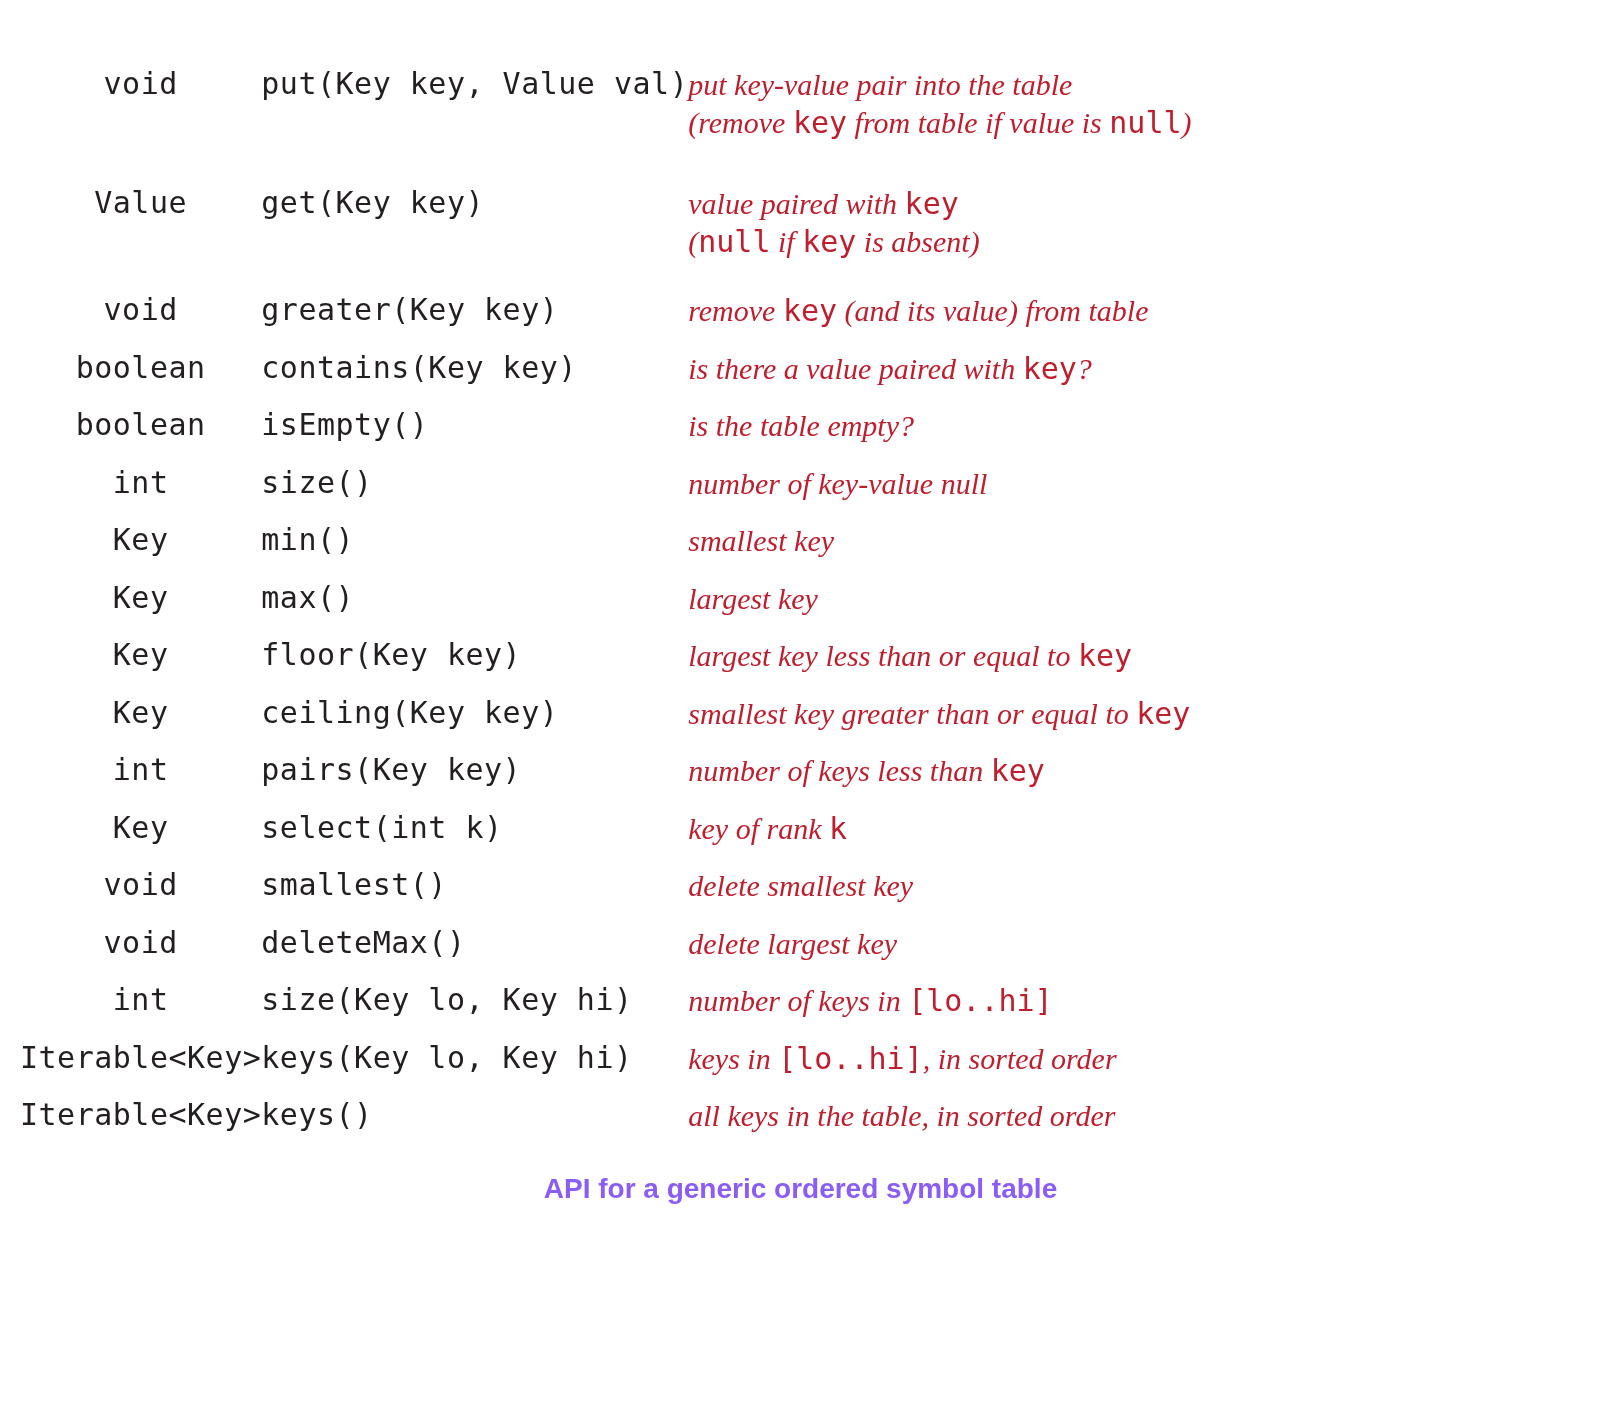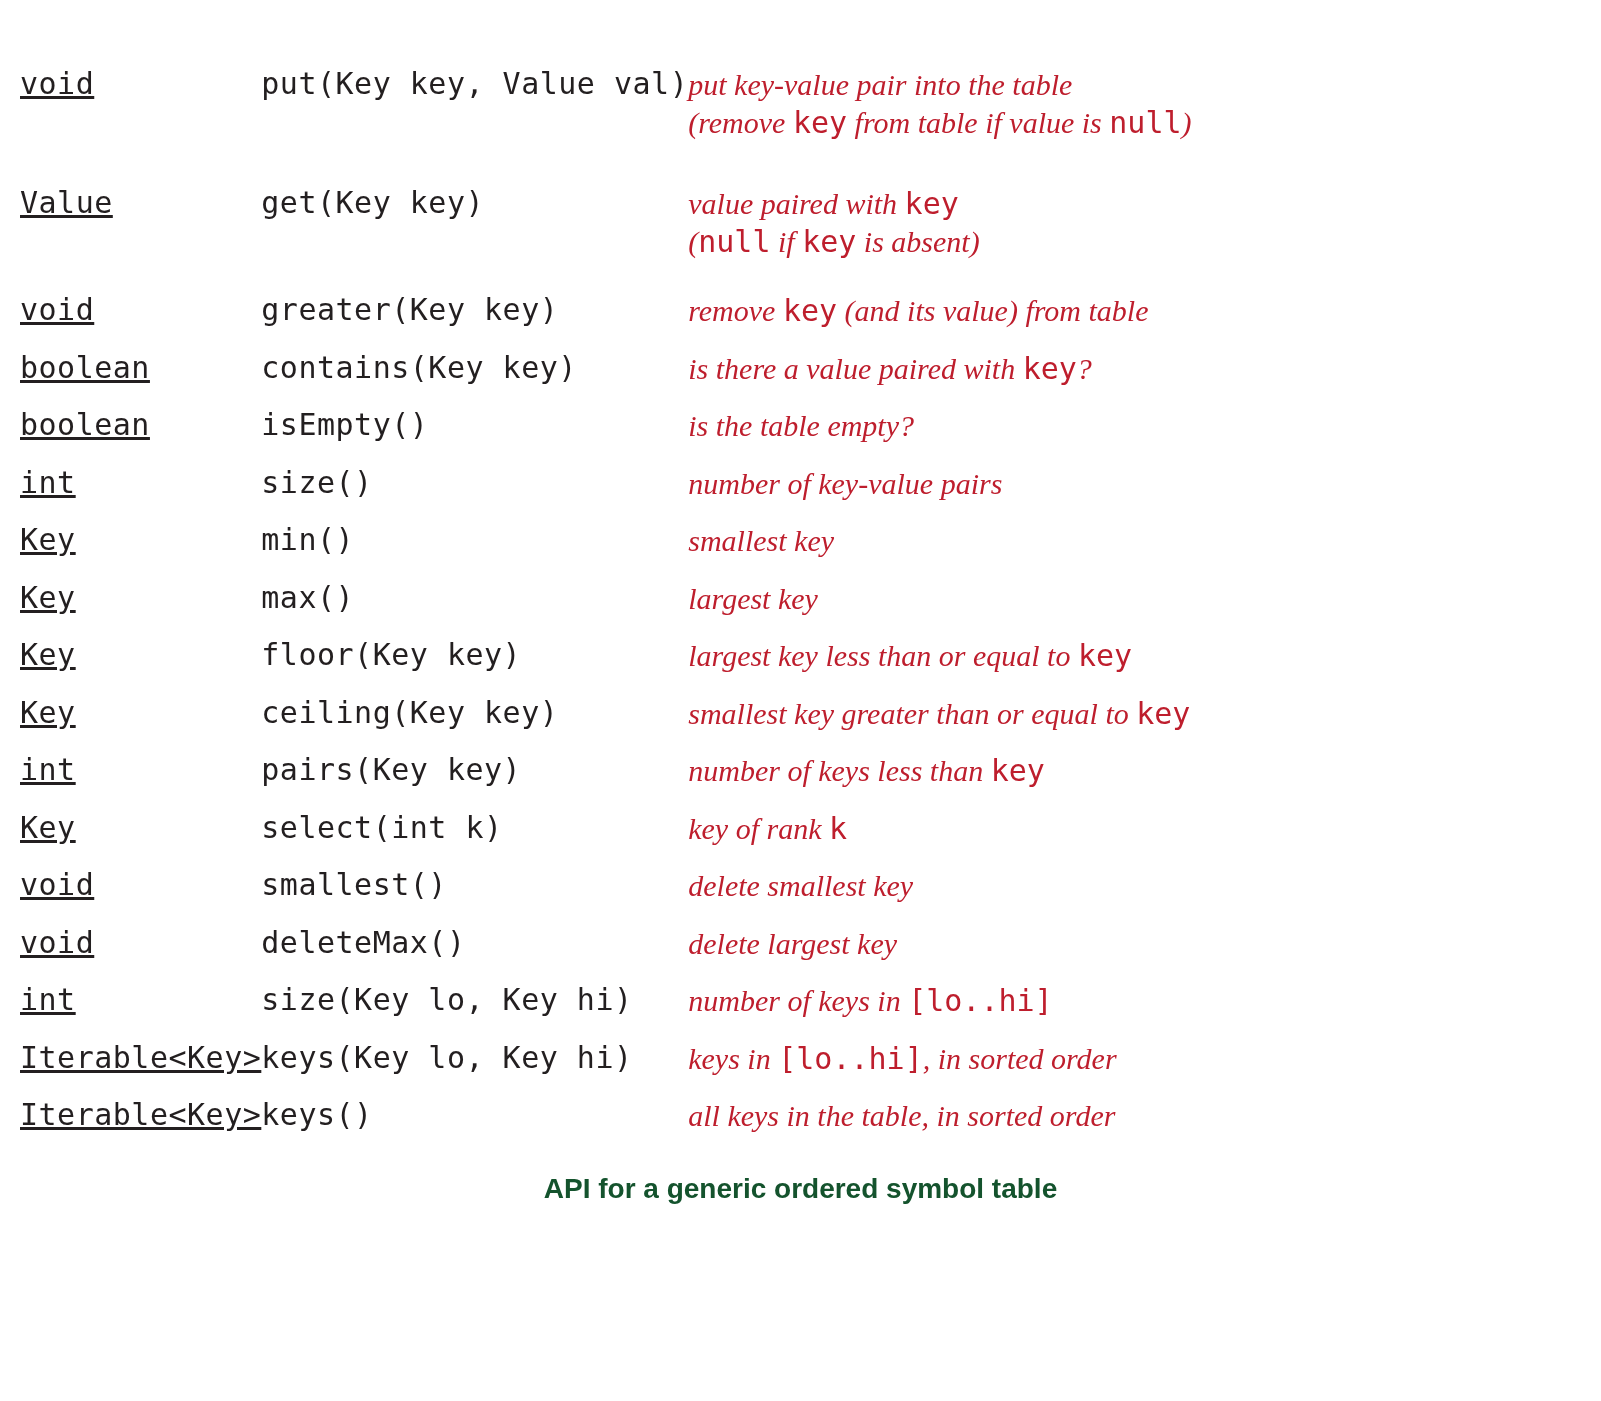--- a/index.html
+++ b/index.html
@@ -32,24 +32,23 @@
     border-collapse: collapse;
     width: 100%;
     margin-top: 14px;
   }
   table.api td {
     vertical-align: top;
     padding: 0;
   }
   td.ret {
     width: 240px;
-    text-align: left;
+    text-align: center;
     padding-right: 20px;
     white-space: nowrap;
-    text-decoration: underline;
   }
   td.sig {
     width: 420px;
     text-align: left;
     white-space: nowrap;
     padding-right: 20px;
   }
   td.desc {
     text-align: left;
     color: #be1e2d;
@@ -71,21 +70,21 @@
   }
   tr.row.gap td {
     padding-top: 22px;
     padding-bottom: 22px;
   }
   .caption {
     text-align: center;
     font-family: "Segoe UI", "Helvetica Neue", Arial, sans-serif;
     font-weight: 700;
     font-size: 28px;
-    color: #14532d;
+    color: #8b5cf6;
     margin-top: 28px;
   }
 </style>
 </head>
 <body>
 
 <div class="page">
 
 
   <table class="api">
@@ -111,21 +110,21 @@
           <td class="desc">is there a value paired with <span class="codeword">key</span>?</td>
         </tr>
         <tr class="row">
           <td class="ret mono">boolean</td>
           <td class="sig mono">isEmpty()</td>
           <td class="desc">is the table empty?</td>
         </tr>
         <tr class="row">
           <td class="ret mono">int</td>
           <td class="sig mono">size()</td>
-          <td class="desc">number of key-value pairs</td>
+          <td class="desc">number of key-value null</td>
         </tr>
         <tr class="row">
           <td class="ret mono">Key</td>
           <td class="sig mono">min()</td>
           <td class="desc">smallest key</td>
         </tr>
         <tr class="row">
           <td class="ret mono">Key</td>
           <td class="sig mono">max()</td>
           <td class="desc">largest key</td>

